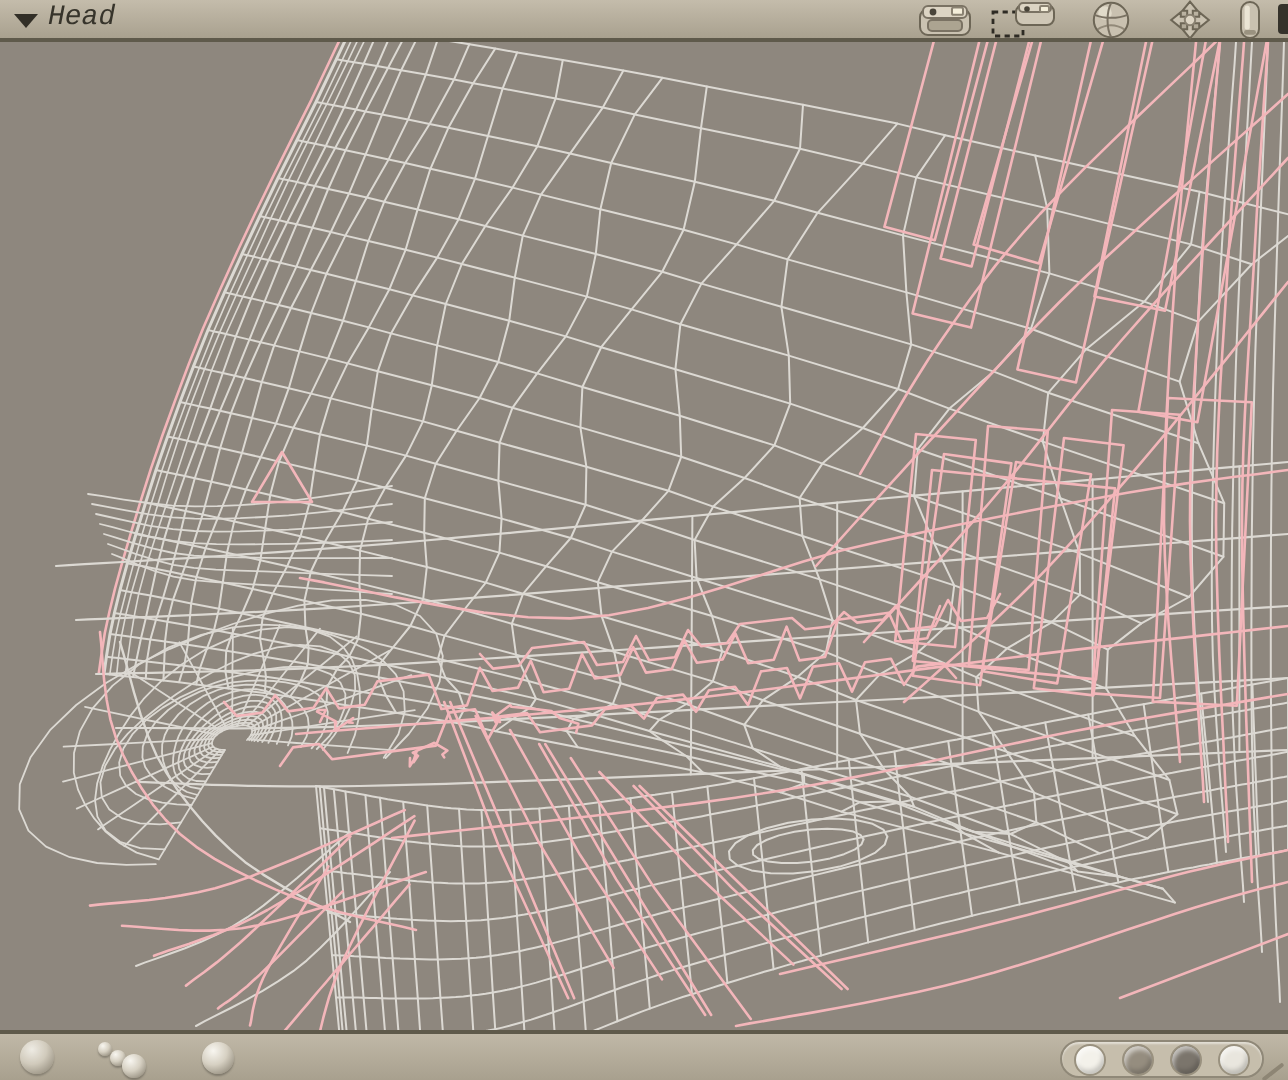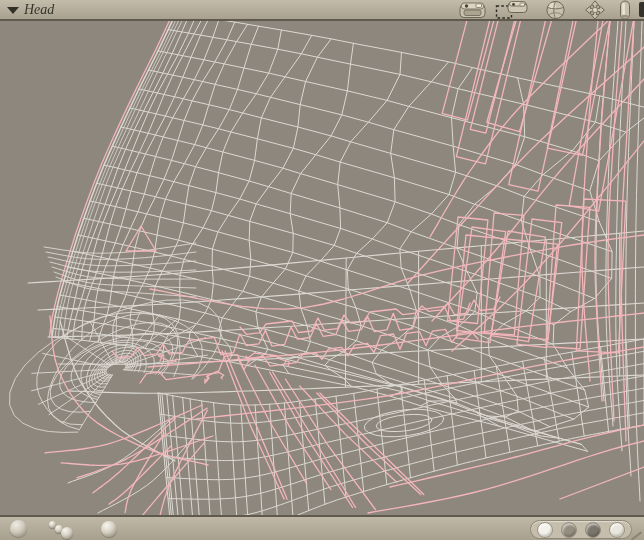--- a/index.html
+++ b/index.html
@@ -5,21 +5,21 @@
   html,body{margin:0;padding:0;background:#777;}
   #app{width:644px;height:540px;overflow:hidden;position:relative;
        font-family:"Liberation Serif",serif;background:var(--chrome);}
 
   
   .titlebar{height:19px;border-bottom:2px solid var(--chrome_dark);
             background:linear-gradient(#c4bcab,#a9a18f);display:flex;align-items:center;}
   .tb-left{display:flex;align-items:center;gap:5px;padding-left:7px;flex:1;min-width:0;cursor:default;}
   .tri{width:0;height:0;border-left:6px solid transparent;border-right:6px solid transparent;
        border-top:7px solid #322f27;margin-top:1px;}
-  .vp-label{font-style:italic;font-size:14px;color:var(--text);line-height:17px;}
+  .vp-label{font-style:italic;font-size:14px;color:var(--text);line-height:17px;font-family:Liberation Mono, monospace;}
   .tb-icons{display:flex;align-items:center;height:19px;}
   .tb-btn{display:flex;align-items:center;justify-content:center;height:19px;}
   .partial{width:5px;height:15px;background:#35322b;border-radius:2px 0 0 2px;margin-left:5px;}
 
   
   .viewport{position:relative;width:644px;height:494px;background:var(--viewport_bg);overflow:hidden;}
   svg.mesh{display:block;}
   svg.mesh path{fill:none;stroke-linecap:round;stroke-linejoin:round;}
   svg.mesh .w{stroke:var(--wire);}
   svg.mesh .p{stroke:var(--selection);stroke-width:1.3px;}

